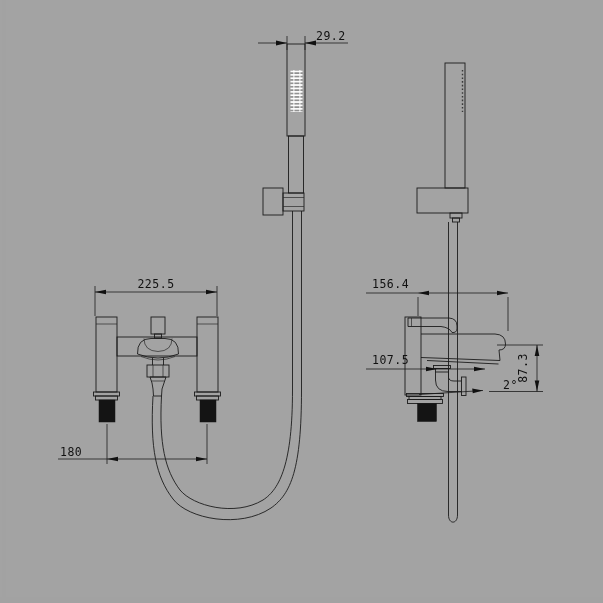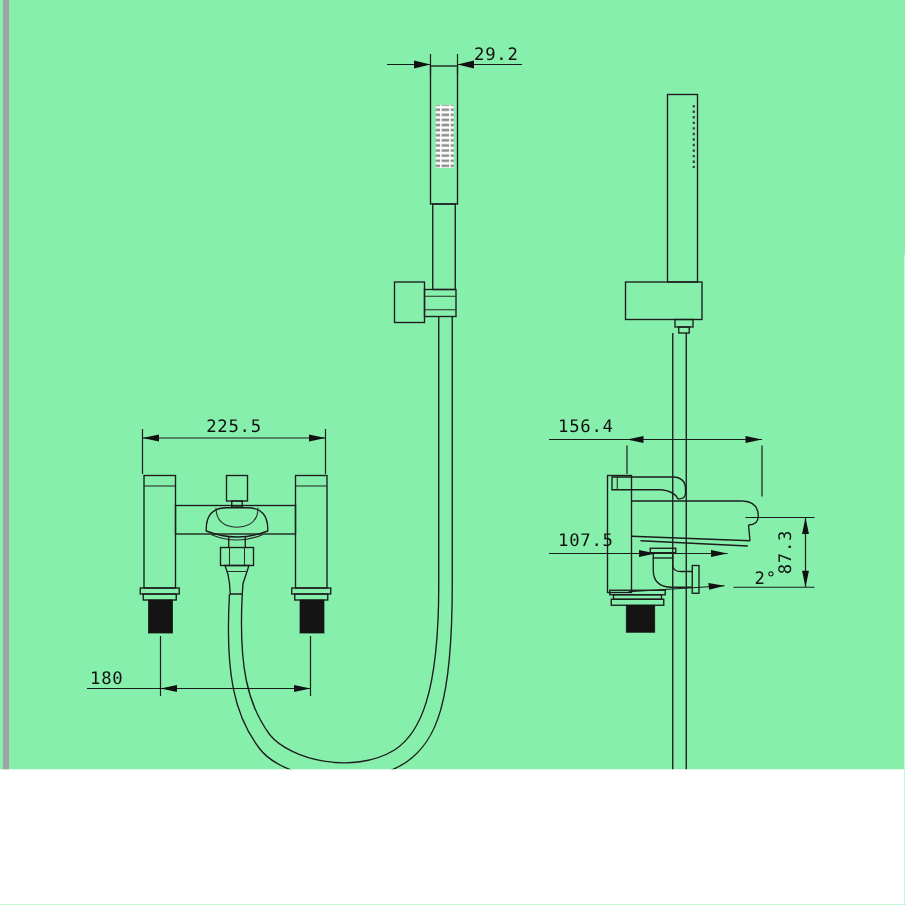--- a/index.html
+++ b/index.html
@@ -1,16 +1,16 @@
 <!DOCTYPE html>
 <html><head>
 <meta charset="utf-8">
 <style>
   html,body{margin:0;padding:0;background:#fff;}
-  .page{position:relative;width:603px;height:513px;background:#86efac;overflow:hidden;
+  .page{position:relative;width:603px;height:603px;background:#a3a3a3;overflow:hidden;
         font-family:"DejaVu Sans Mono","Liberation Mono",monospace;}
   svg{position:absolute;left:0;top:0;}
   .ln{stroke:#1c1c1c;stroke-width:0.9;fill:none;}
   .thin{stroke:#2a2a2a;stroke-width:0.7;fill:none;}
   .dim{stroke:#1c1c1c;stroke-width:0.8;fill:none;}
   .arr{fill:#111;stroke:none;}
   .dtext{font-size:11.5px;fill:#111;letter-spacing:0.5px;}
   .black{fill:#141414;stroke:#141414;stroke-width:0.5;}
   .edge{fill:#a2a2a2;stroke:none;}
 </style>

